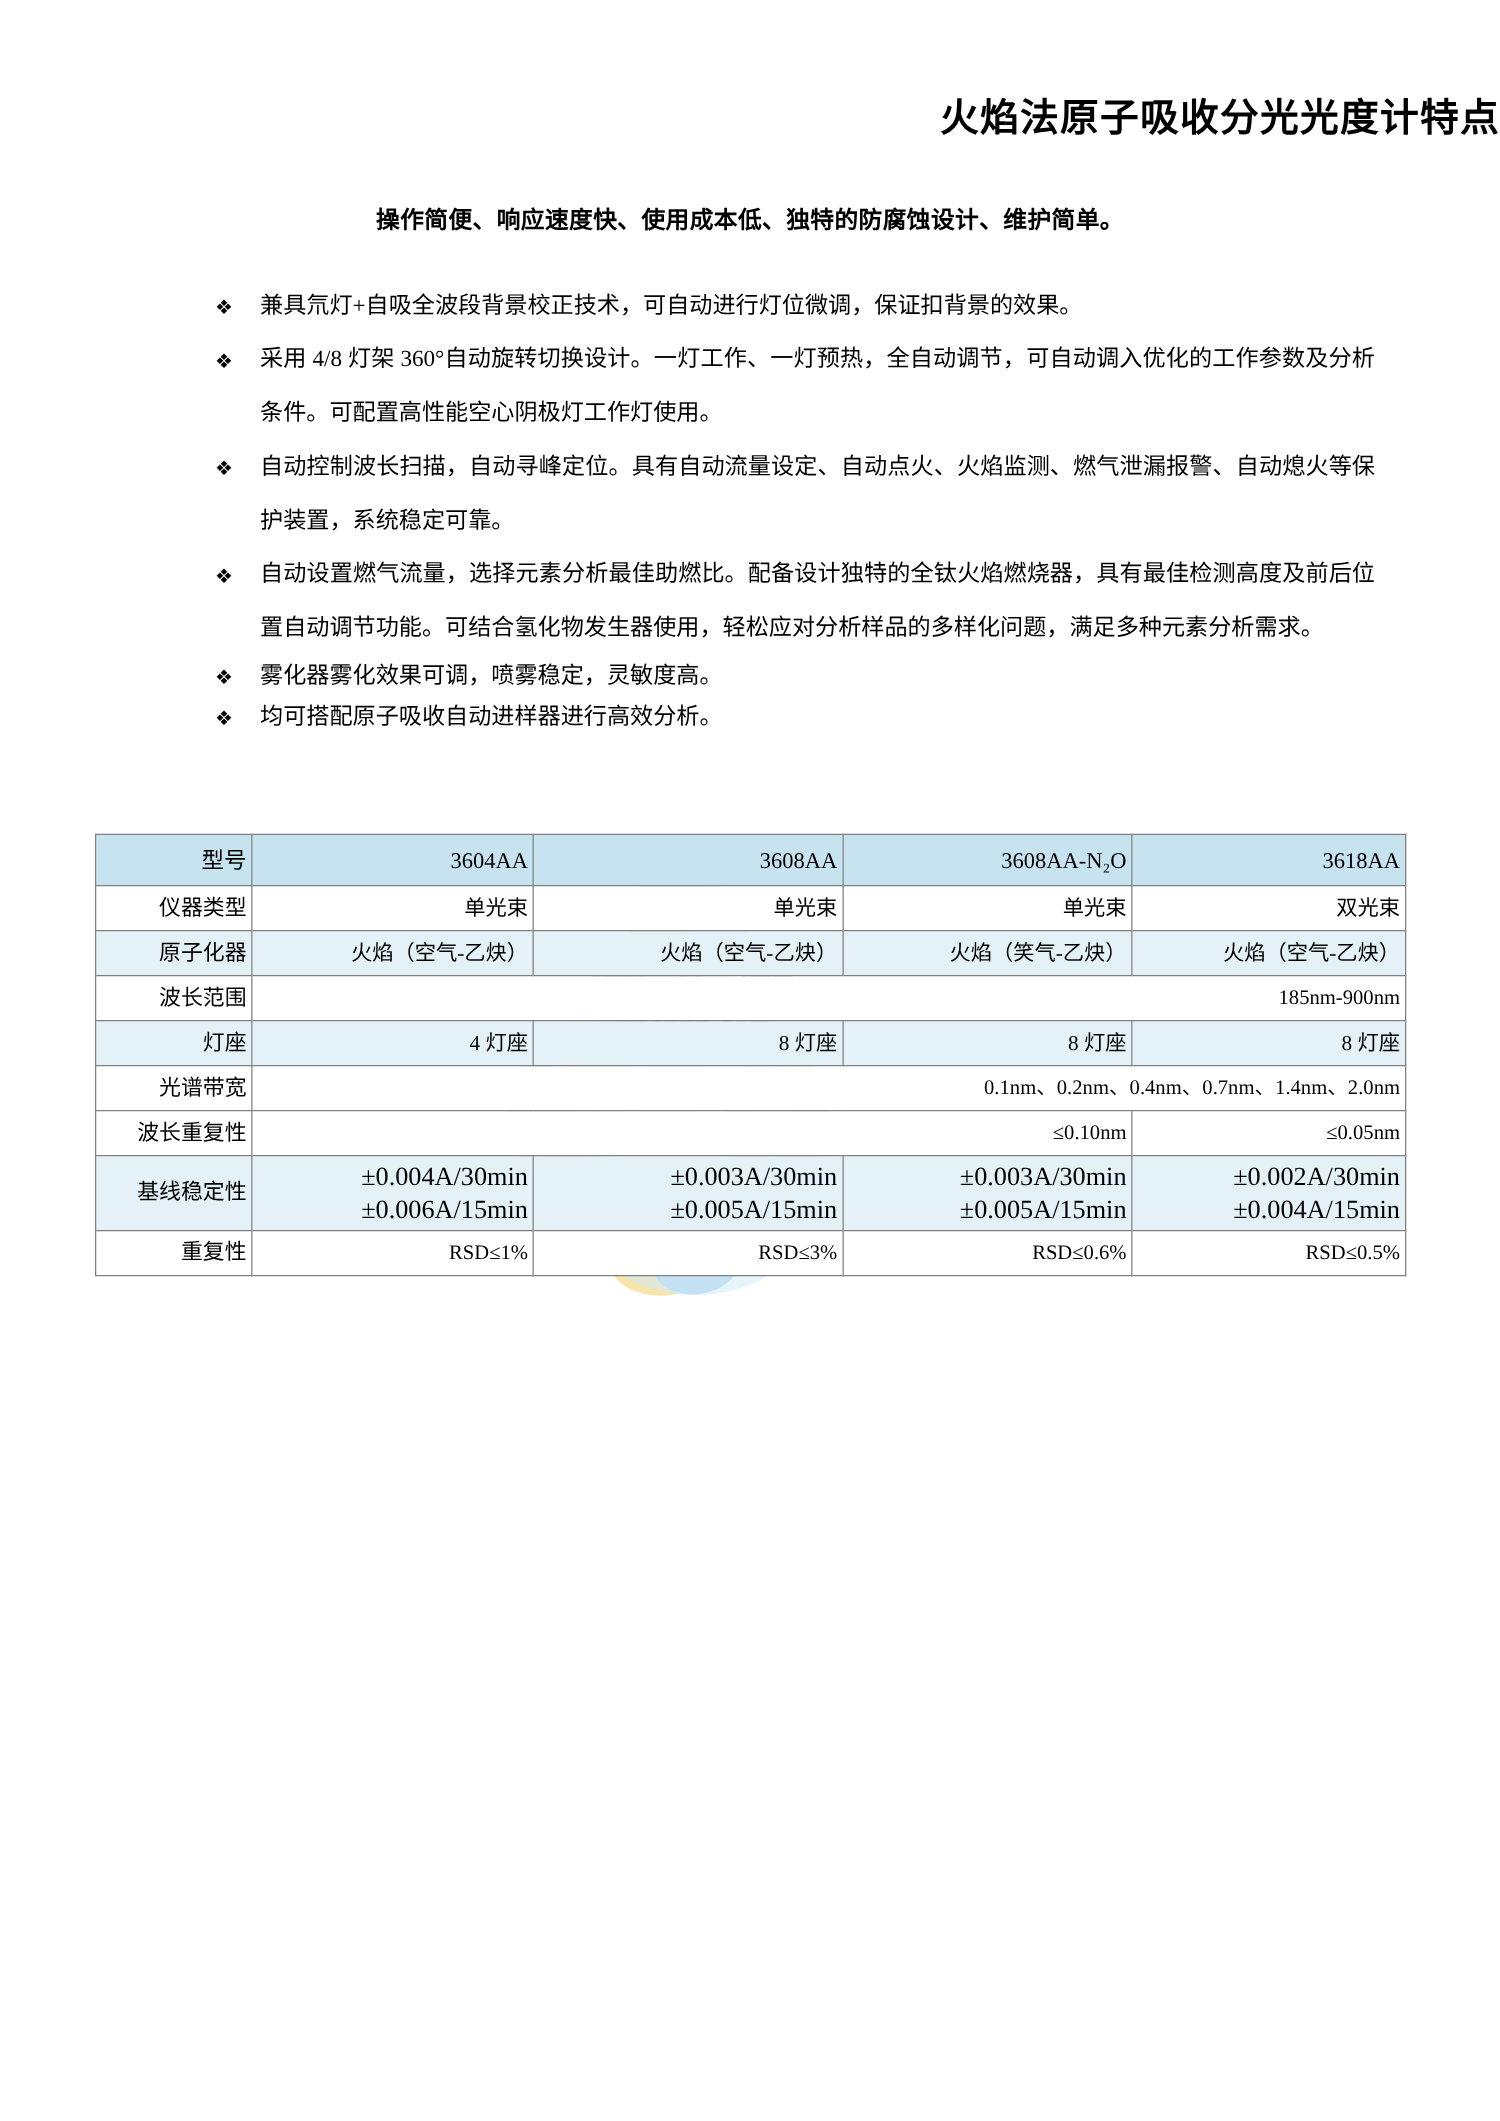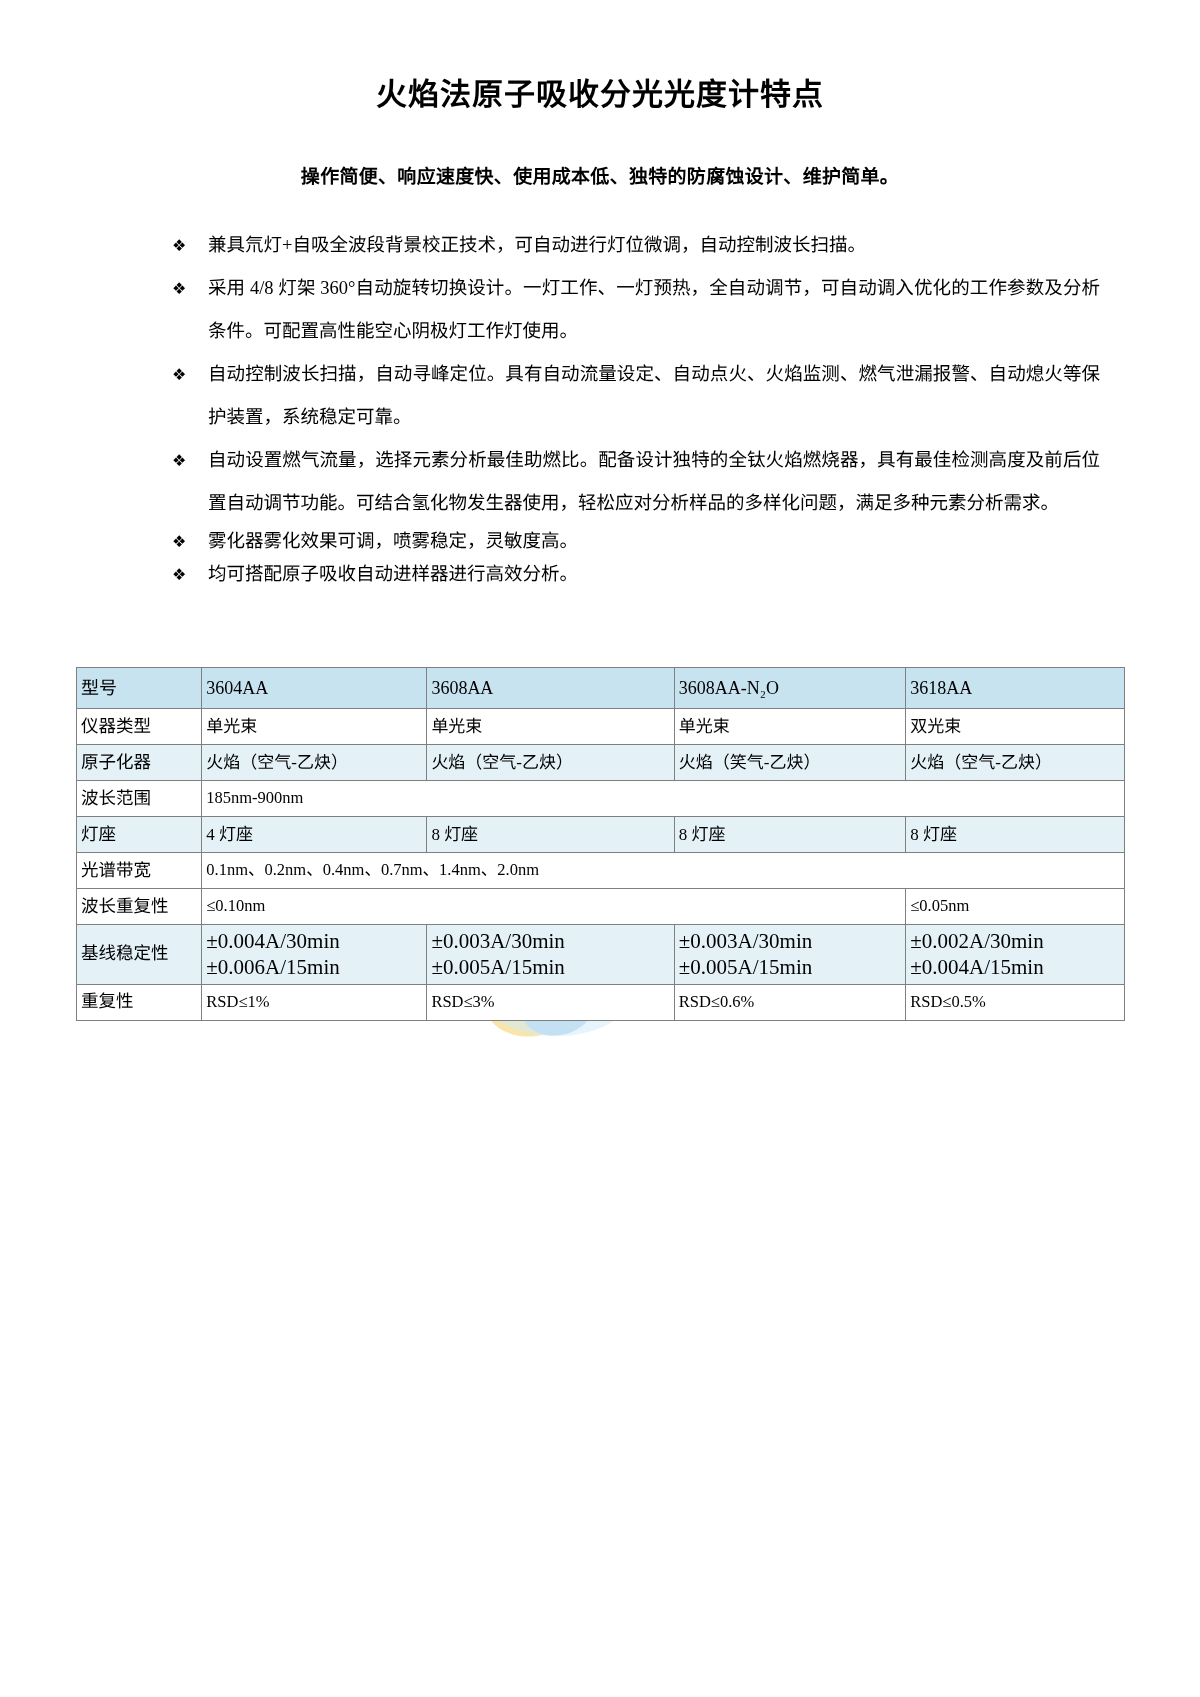--- a/index.html
+++ b/index.html
@@ -19,21 +19,21 @@
   .page {
     position: relative;
     width: 1200px;
     height: 1697px;
     box-sizing: border-box;
     padding: 0;
   }
 
   
   .doc-title {
-    text-align: center;
+    text-align: right;
     font-size: 31px;
     font-weight: bold;
     letter-spacing: 1px;
     margin: 0;
     padding-top: 76px;
     line-height: 1.2;
     font-family: "Liberation Serif", "DejaVu Serif", serif;
   }
 
   .doc-subtitle {
@@ -141,21 +141,21 @@
   }
   table.spec-table {
     border-collapse: collapse;
     width: 1049px;
     table-layout: fixed;
     font-size: 17px;
     background: transparent;
   }
   table.spec-table td {
     border: 1px solid #808080;
-    text-align: left;
+    text-align: right;
     vertical-align: middle;
     padding: 3px 4px;
     height: 29px;
     line-height: 1.25;
     font-family: "Liberation Serif", "DejaVu Serif", serif;
   }
   .col-label { width: 118px; }
   .col-a { width: 212px; }
   .col-b { width: 233px; }
   .col-c { width: 218px; }
@@ -190,21 +190,21 @@
 
 <div class="page">
 
   <h1 class="doc-title">火焰法原子吸收分光光度计特点</h1>
 
   <h2 class="doc-subtitle">操作简便、响应速度快、使用成本低、独特的防腐蚀设计、维护简单。</h2>
 
   <ul class="bullet-list">
     <li class="bullet-item">
       <span class="bullet-marker">❖</span>
-      <span class="bullet-text">兼具氘灯+自吸全波段背景校正技术，可自动进行灯位微调，自动控制波长扫描。</span>
+      <span class="bullet-text">兼具氘灯+自吸全波段背景校正技术，可自动进行灯位微调，保证扣背景的效果。</span>
     </li>
     <li class="bullet-item">
       <span class="bullet-marker">❖</span>
       <span class="bullet-text">采用 4/8 灯架 360°自动旋转切换设计。一灯工作、一灯预热，全自动调节，可自动调入优化的工作参数及分析条件。可配置高性能空心阴极灯工作灯使用。</span>
     </li>
     <li class="bullet-item">
       <span class="bullet-marker">❖</span>
       <span class="bullet-text">自动控制波长扫描，自动寻峰定位。具有自动流量设定、自动点火、火焰监测、燃气泄漏报警、自动熄火等保护装置，系统稳定可靠。</span>
     </li>
     <li class="bullet-item">

